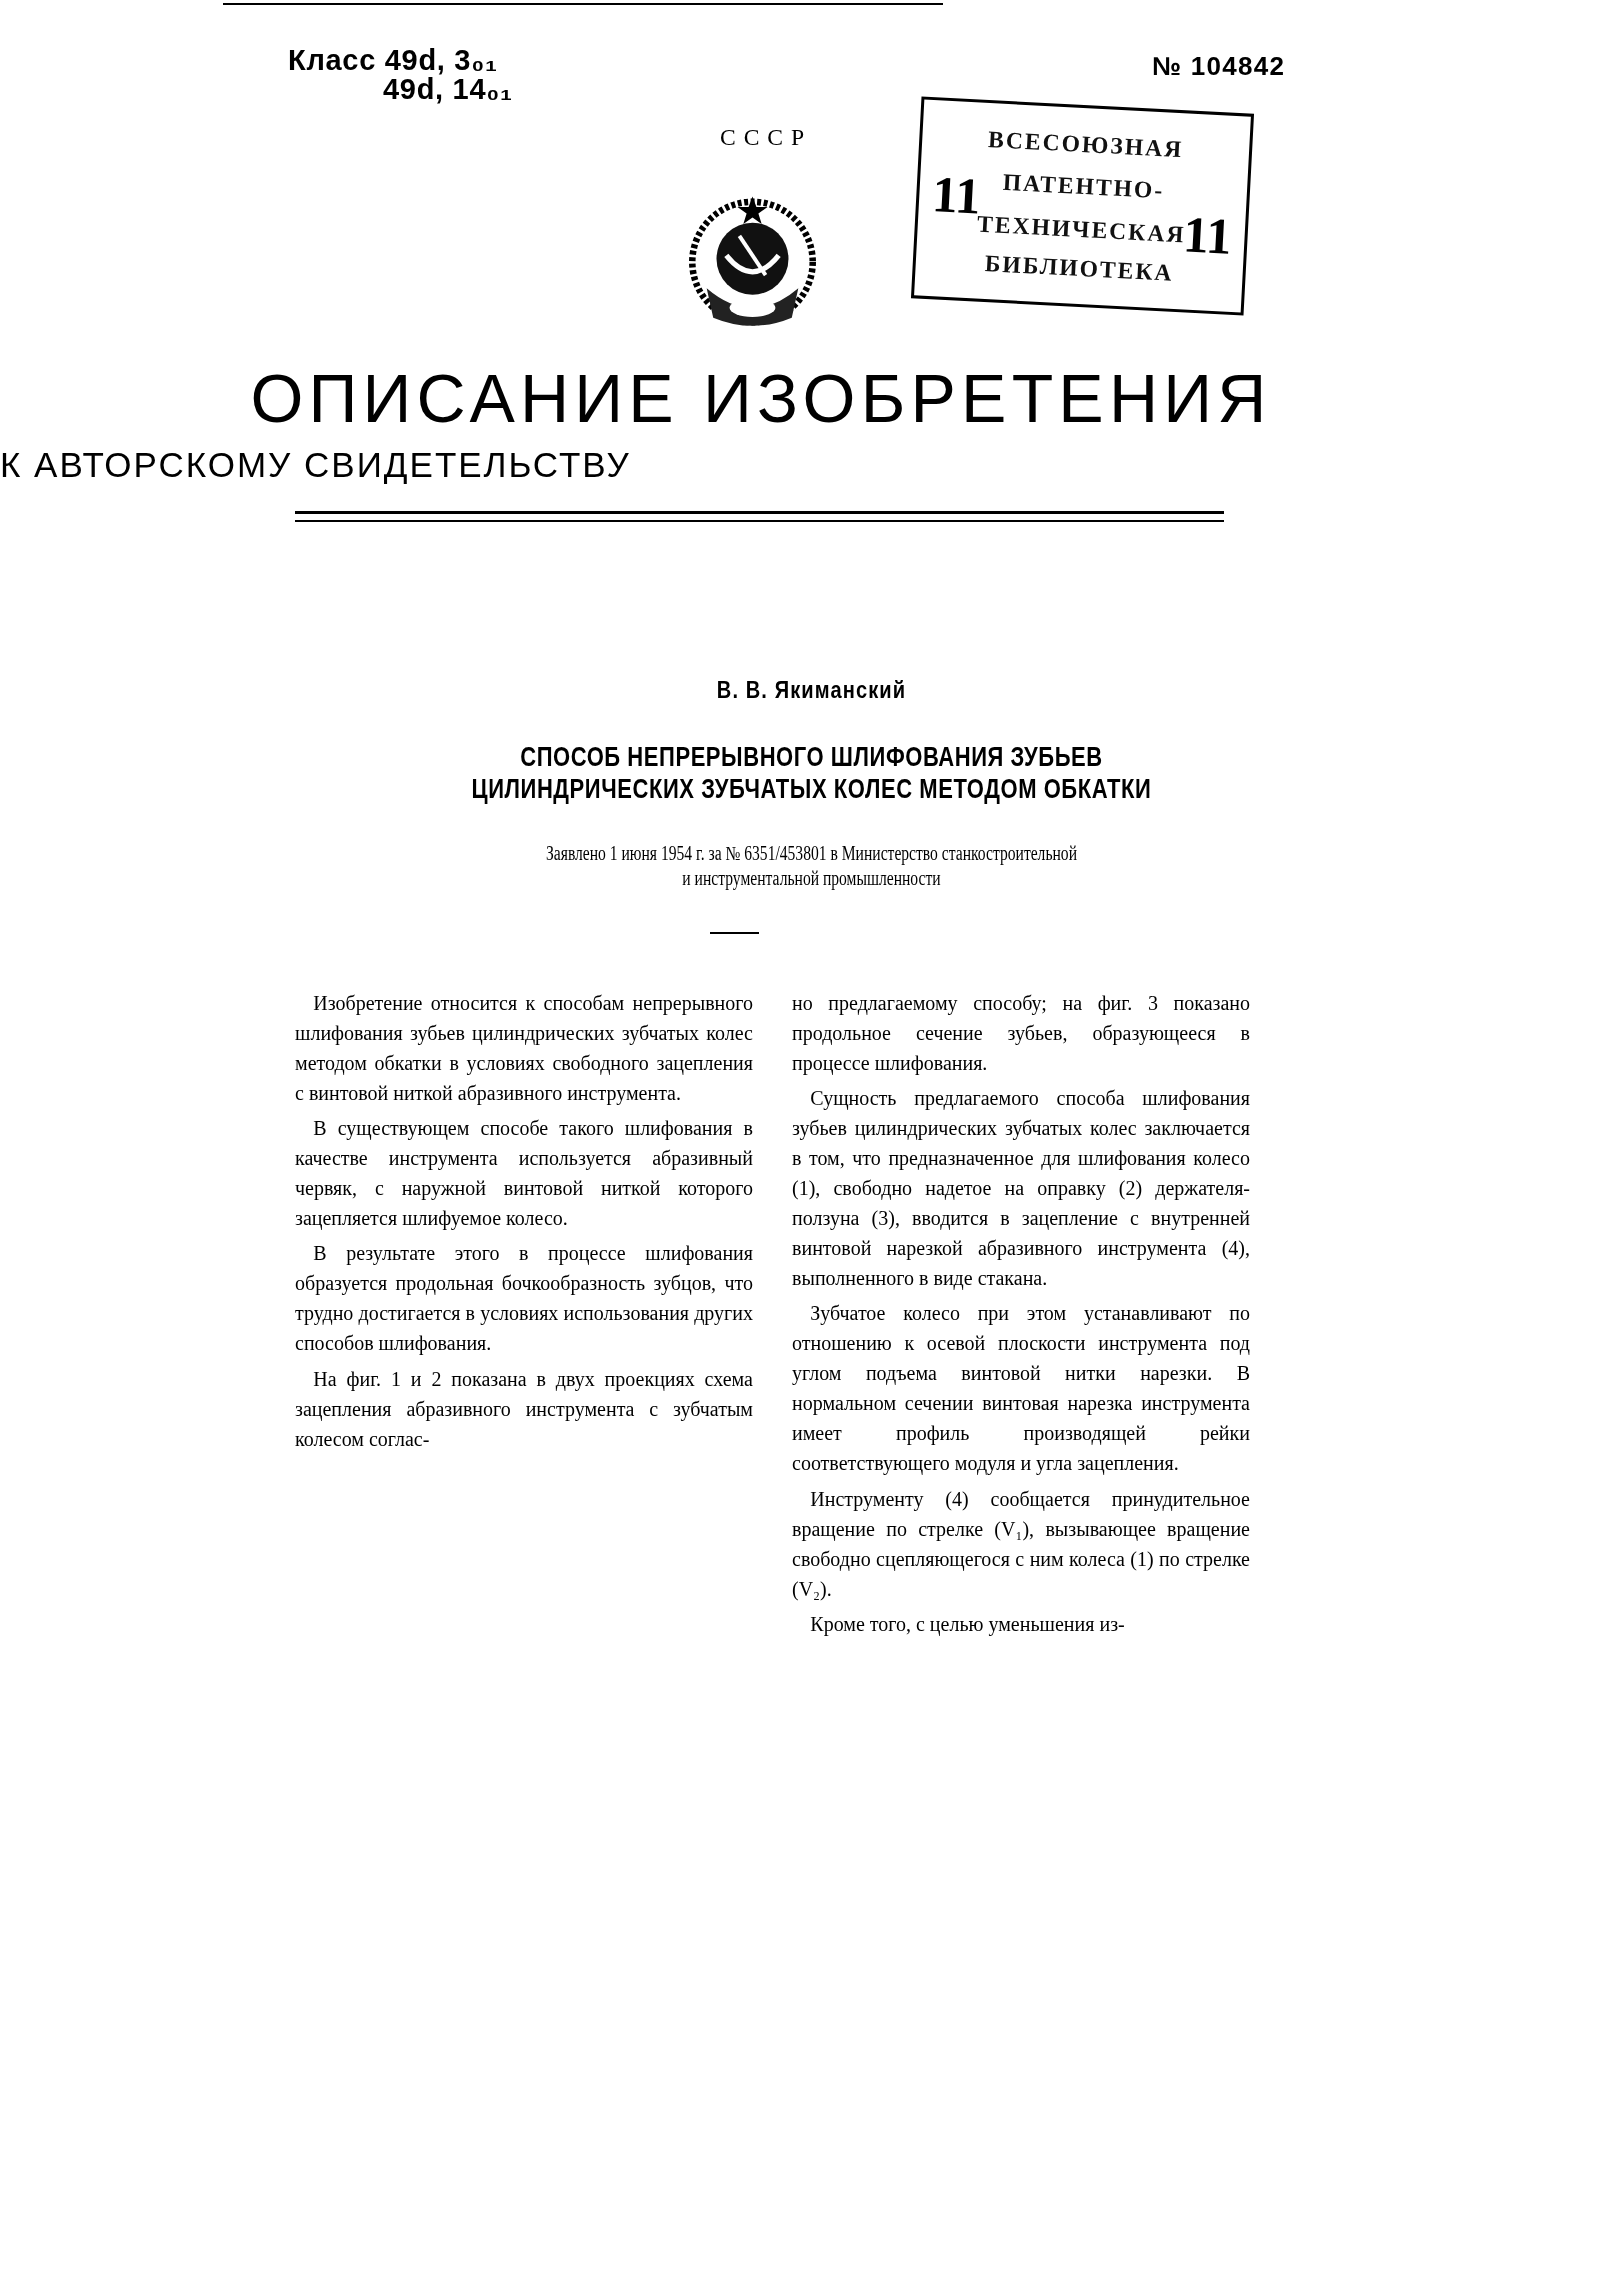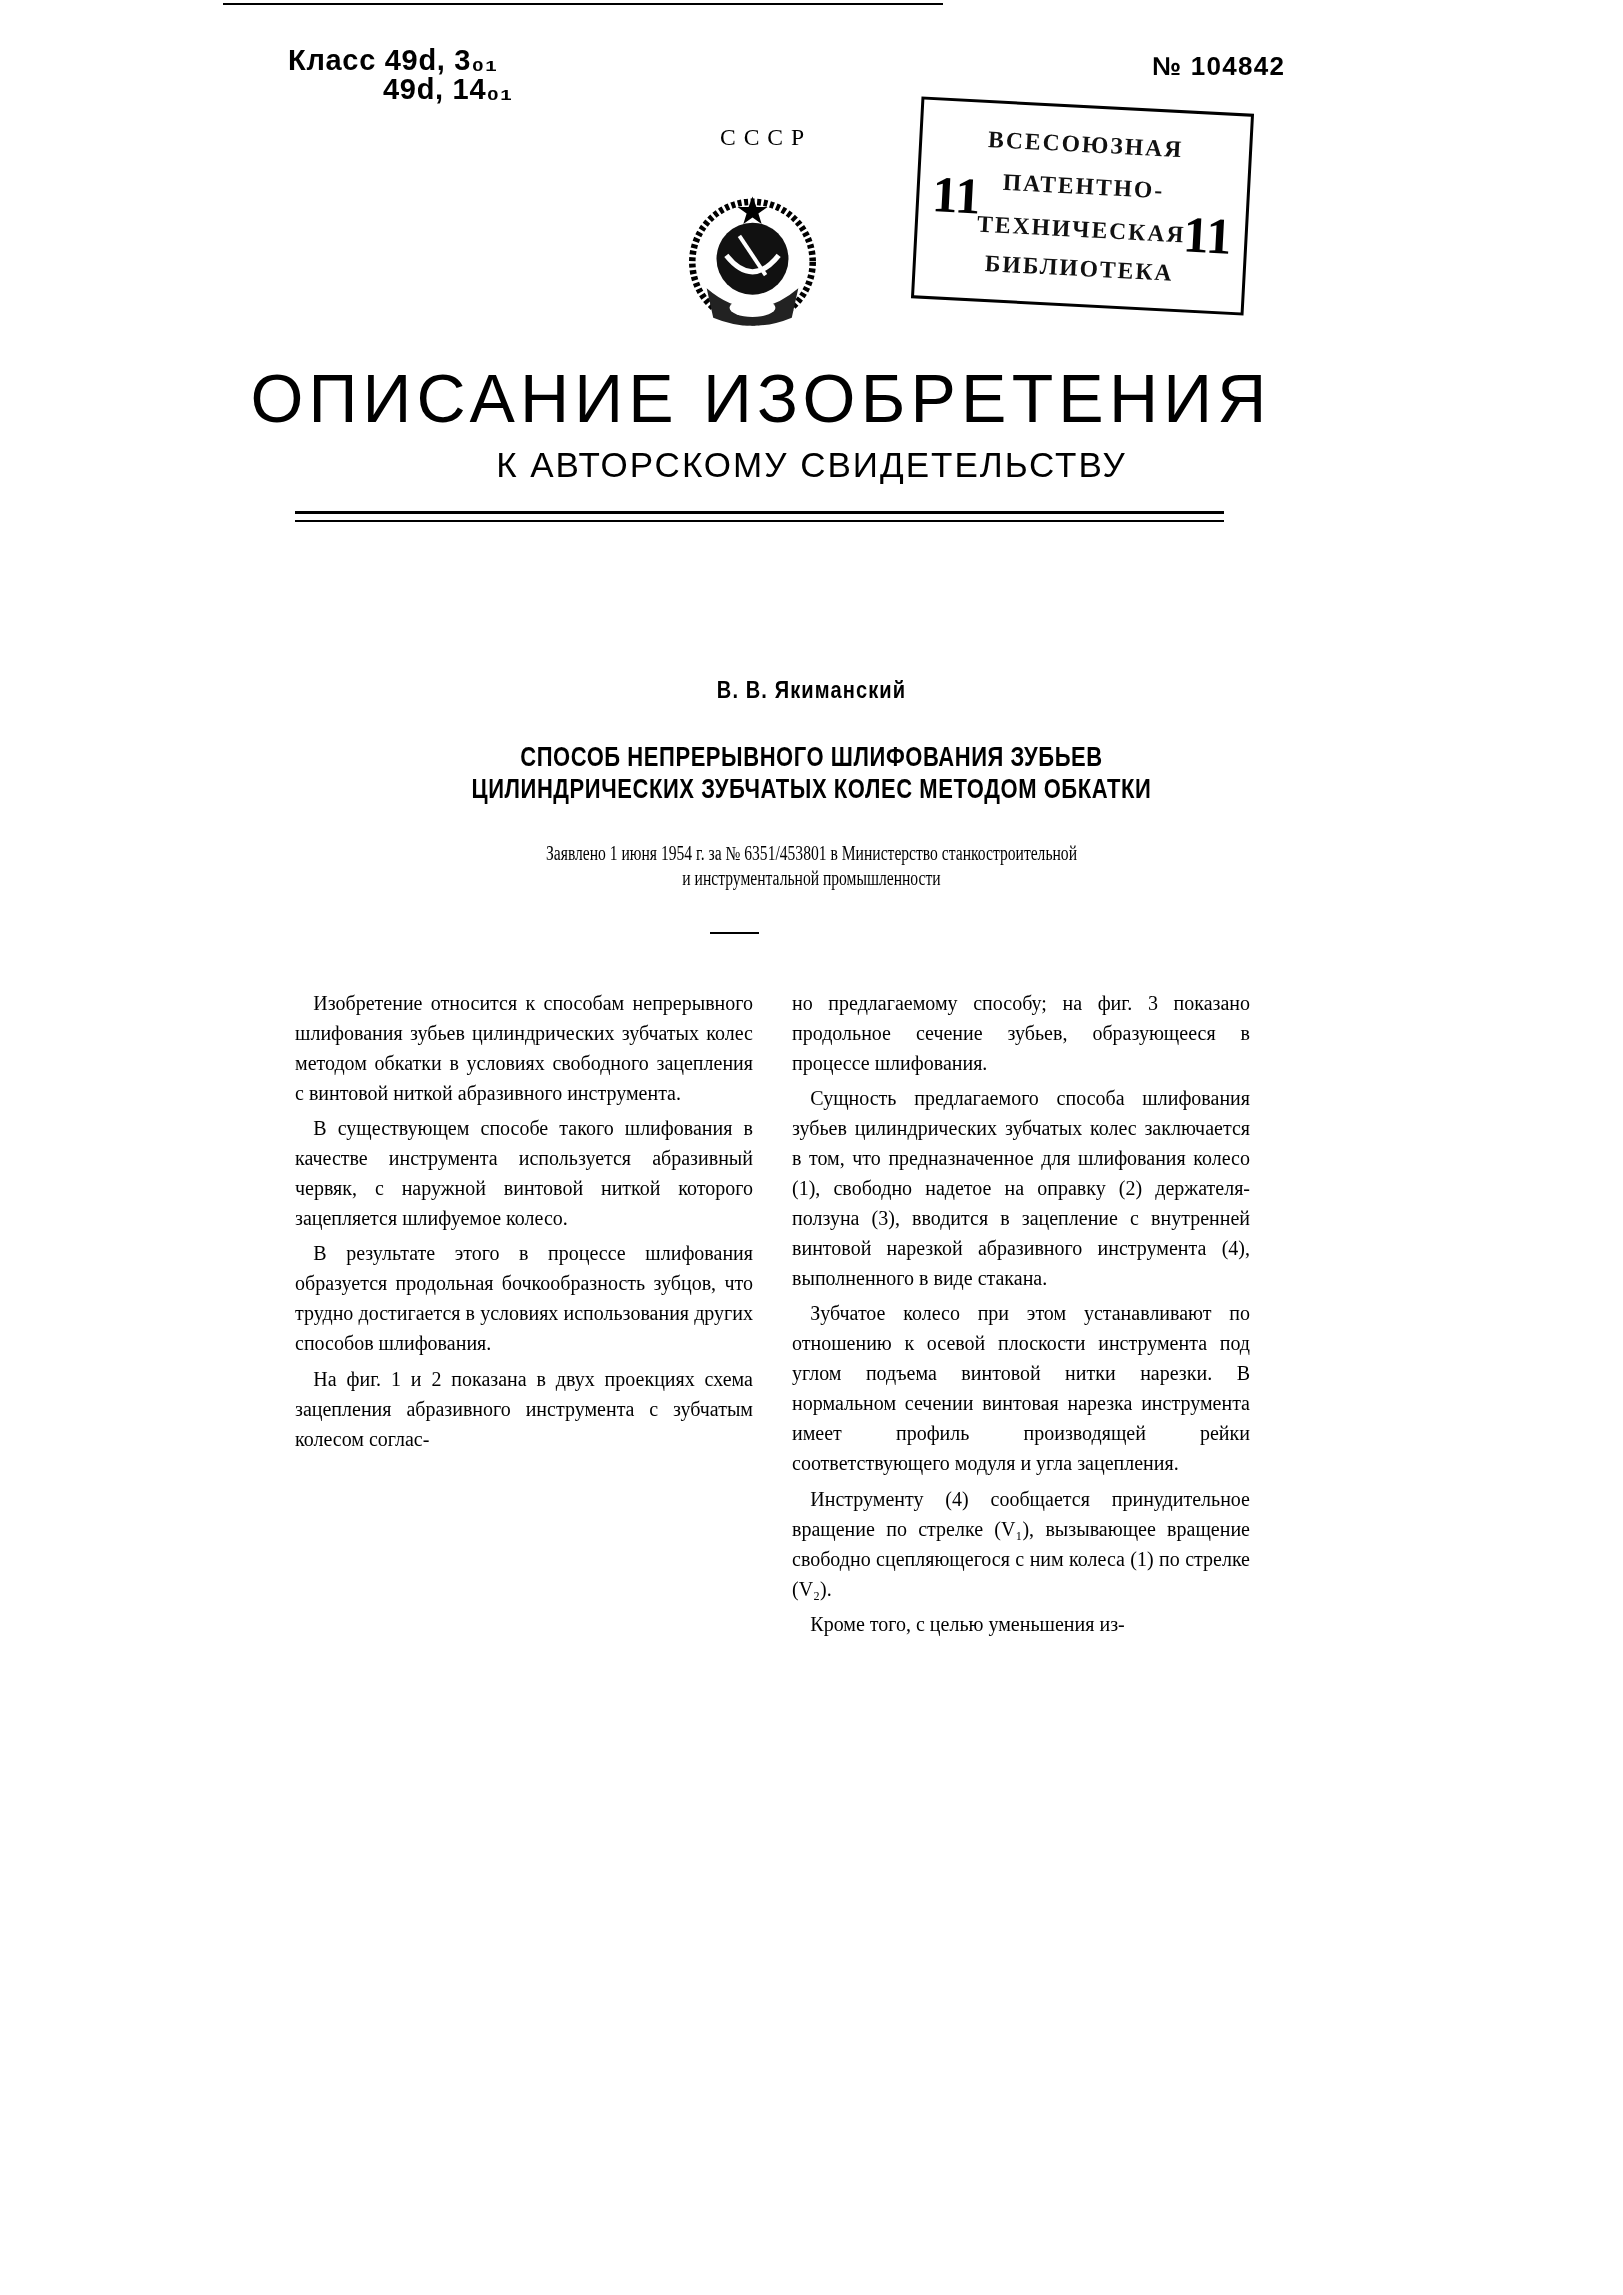--- a/index.html
+++ b/index.html
@@ -6,21 +6,21 @@
   body { width: 1623px; height: 2295px; position: relative; overflow: hidden; color: #000; }
   .abs { position: absolute; }
   .scanline { position: absolute; background: #000; height: 2px; }
   .classline { font-family: "Liberation Sans", sans-serif; font-weight: bold; font-size: 29px; line-height: 31px; letter-spacing: 0.7px; }
   .patno { font-family: "Liberation Sans", sans-serif; font-weight: bold; font-size: 26px; letter-spacing: 1.3px; }
   .ussr { font-family: "Liberation Serif", serif; font-size: 23.6px; letter-spacing: 7.9px; }
   .stamp { position: absolute; left: 916px; top: 105px; width: 327px; height: 196px; border: 3.3px solid #000; transform: rotate(3deg); font-family: "Liberation Serif", serif; font-weight: bold; }
   .stamp .line { position: absolute; left: 0; width: 100%; text-align: center; font-size: 23.6px; letter-spacing: 2px; color: #111; }
   .stamp .num { position: absolute; font-family: "Liberation Serif", serif; font-size: 51px; font-weight: bold; }
   .title { font-family: "Liberation Sans", sans-serif; font-size: 68px; letter-spacing: 5.2px; text-align: center; width: 1522px; left: 0; }
-  .subtitle { font-family: "Liberation Sans", sans-serif; font-size: 35px; letter-spacing: 2px; text-align: center; width: 1623px; left: 0; }
+  .subtitle { font-family: "Liberation Sans", sans-serif; font-size: 35px; letter-spacing: 2px; width: 1623px; left: 0; }
   .rule { position: absolute; background: #000; }
   .author { font-family: "Liberation Sans", sans-serif; font-size: 23.6px; letter-spacing: 1.3px; text-align: center; width: 1623px; left: 0; font-weight: bold; transform: scaleX(0.85); }
   .invtitle { font-family: "Liberation Sans", sans-serif; font-weight: bold; font-size: 27.5px; line-height: 33px; text-align: center; width: 1623px; left: 0; letter-spacing: 0.7px; }
   .filed { font-family: "Liberation Serif", serif; font-size: 20px; line-height: 26px; text-align: center; width: 1623px; left: 0; }
   .col { position: absolute; font-family: "Liberation Serif", serif; font-size: 20px; line-height: 30px; text-align: justify; width: 458px; }
   .col p { margin: 0 0 5.2px 0; text-indent: 18.3px; }
   .col p.cont { text-indent: 0; }
   .emblem { position: absolute; left: 687px; top: 190px; width: 131px; height: 144px; }
 </style>
 </head>

